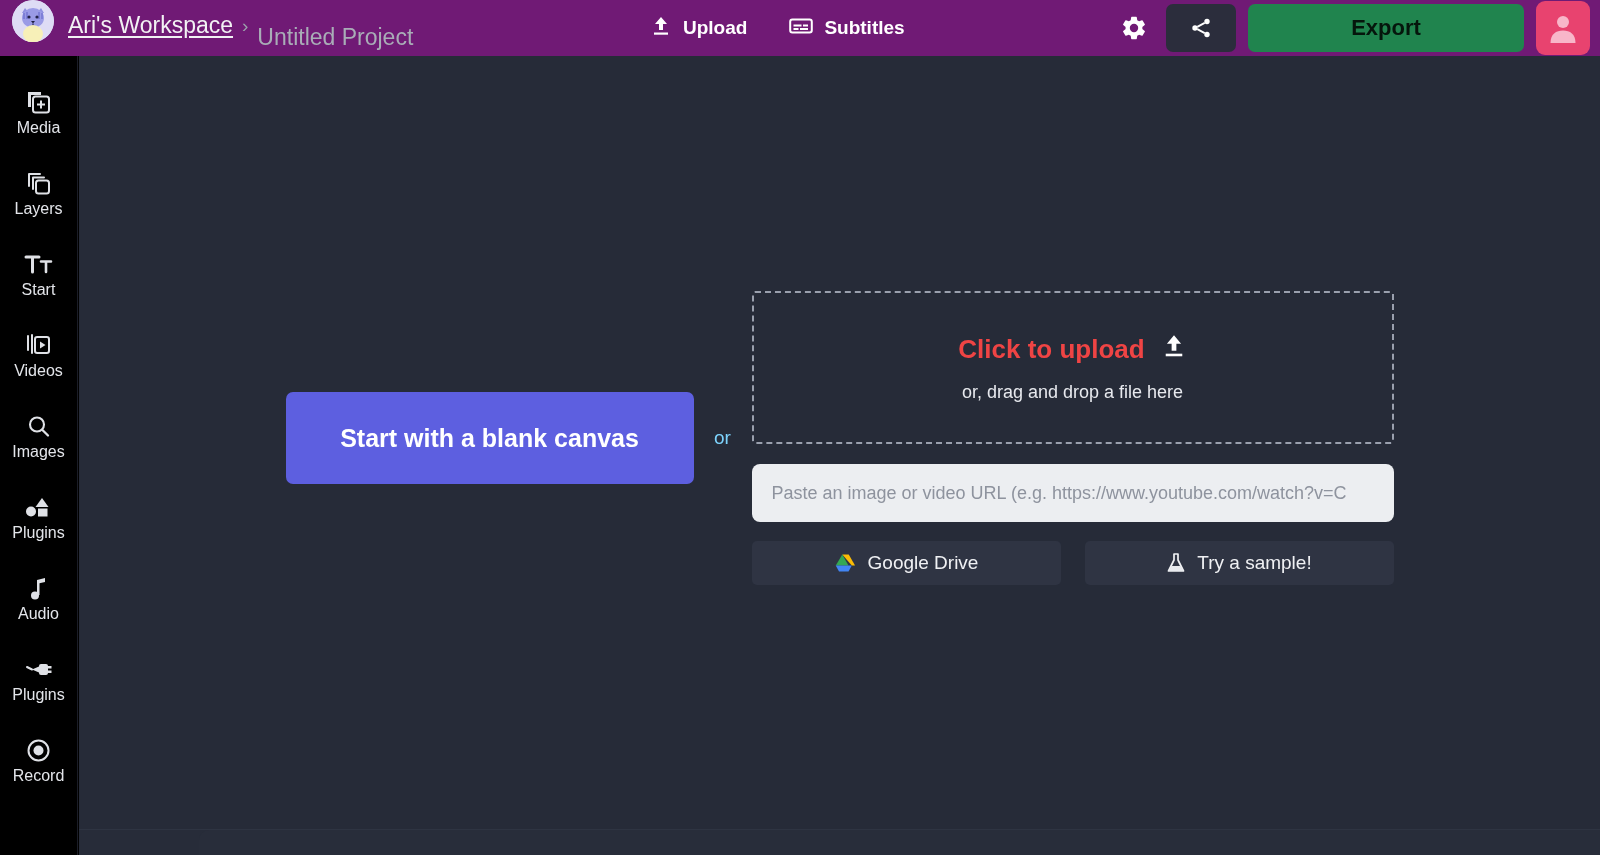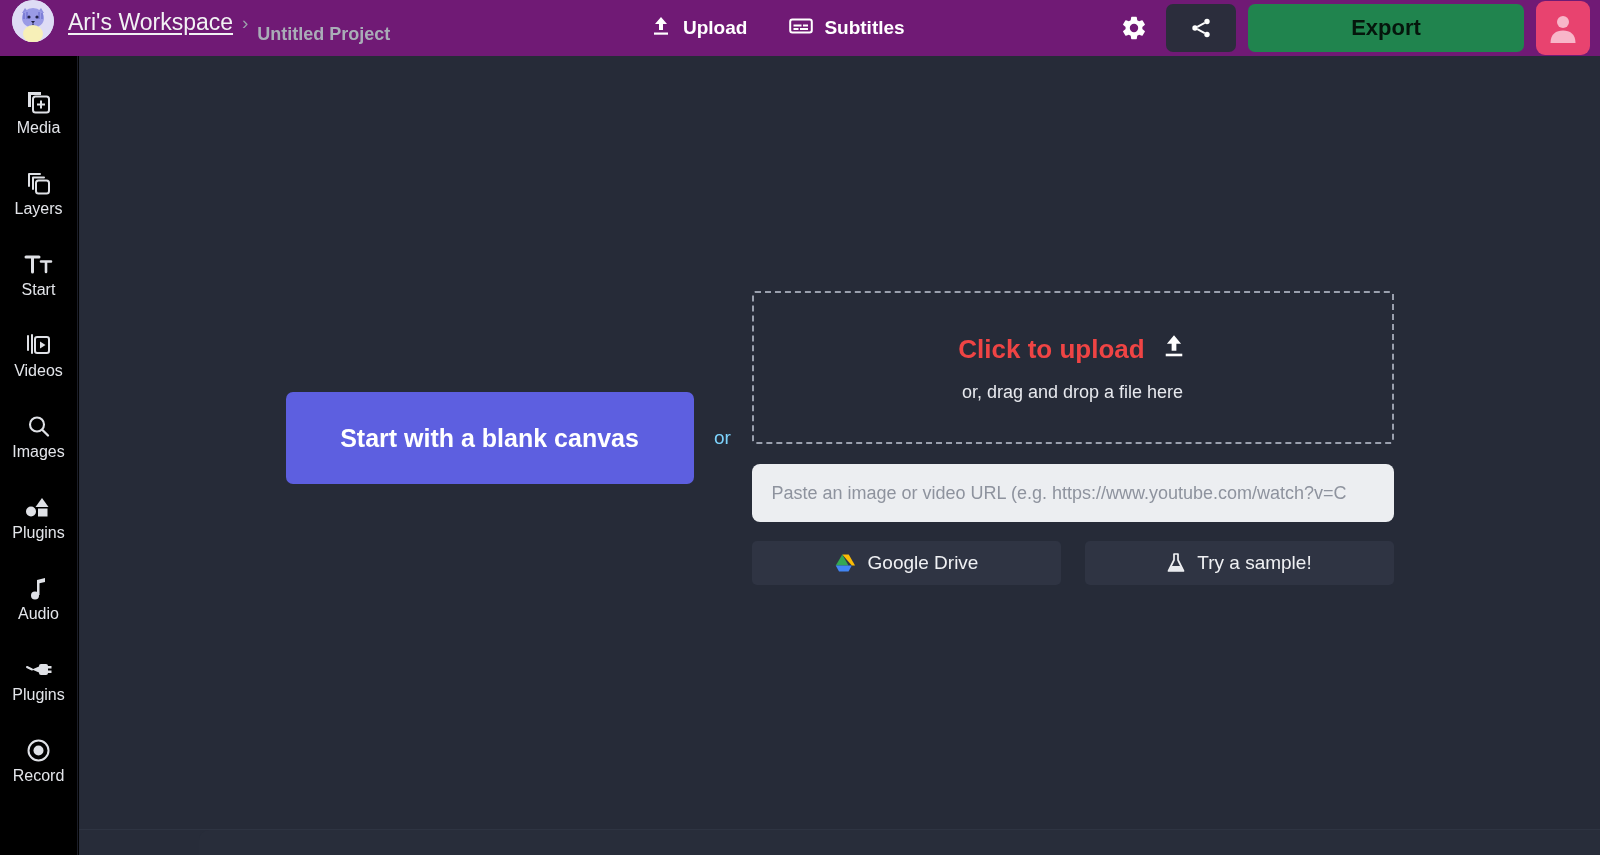--- a/index.html
+++ b/index.html
@@ -55,23 +55,23 @@
     text-underline-offset: 3px;
     font-weight: 400;
     cursor: pointer;
   }
   .bc-sep {
     font-size: 19px;
     color: #9ba0ab;
     margin: 0 9px;
   }
   .bc-proj {
-    font-size: 18px;
+    font-size: 23px;
     color: #a9adb7;
-    font-weight: 700;
+    font-weight: 400;
     cursor: pointer;
     margin-top: 24px;
   }
 
   .tb-center {
     position: absolute;
     left: 650px;
     top: 0;
     height: 56px;
     display: flex;

